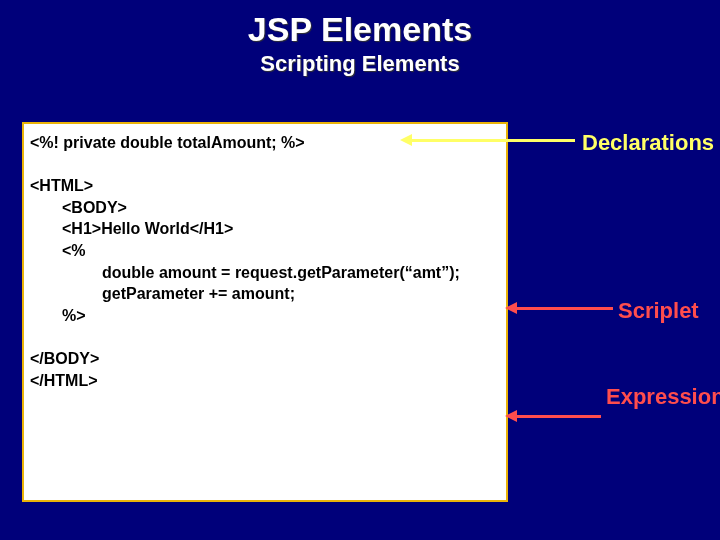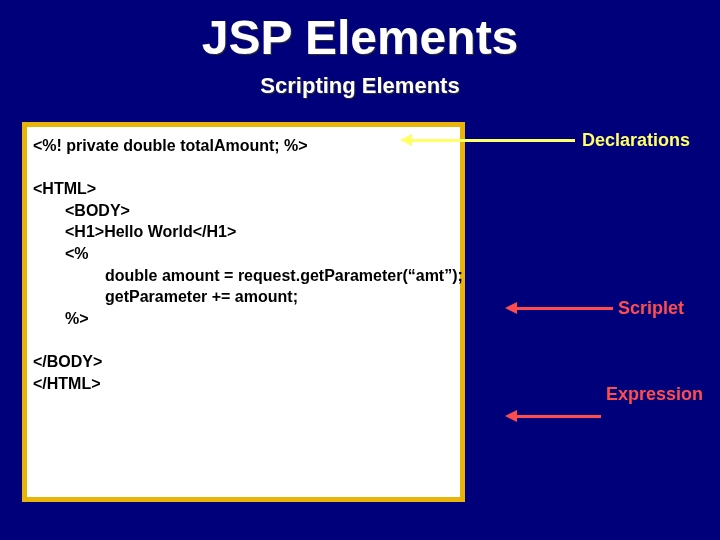--- a/index.html
+++ b/index.html
@@ -12,56 +12,56 @@
   }
   .slide {
     width: 720px;
     height: 540px;
     background: #00007a;
     position: relative;
     box-sizing: border-box;
   }
   .title {
     color: #ffffff;
-    font-size: 48px;
+    font-size: 34px;
     font-weight: bold;
     text-align: center;
     padding-top: 10px;
     text-shadow: 1px 1px 1px #333;
   }
   .subtitle {
     color: #ffffff;
     font-size: 22px;
     font-weight: bold;
     text-align: center;
-    margin-top: 8px;
+    margin-top: 2px;
     text-shadow: 1px 1px 1px #333;
   }
   .code-box {
     position: absolute;
     left: 22px;
     top: 122px;
-    width: 443px;
+    width: 486px;
     height: 380px;
     background: #ffffff;
-    border: 5px solid #eab308;
+    border: 2px solid #eab308;
     box-sizing: border-box;
     padding: 8px 6px;
     color: #000;
     font-size: 16px;
     font-weight: bold;
     line-height: 1.35;
   }
   .code-box .line { white-space: pre; }
   .i1 { padding-left: 32px; }
   .i2 { padding-left: 72px; }
   .label {
     position: absolute;
     font-weight: bold;
-    font-size: 18px;
+    font-size: 22px;
   }
   .label-decl { color: #ffff66; left: 582px; top: 130px; }
   .label-scriplet { color: #ff4d4d; left: 618px; top: 298px; text-align: center; }
   .label-expr { color: #ff4d4d; left: 606px; top: 384px; }
   .arrow {
     position: absolute;
     height: 0;
   }
   .arrow .shaft {
     position: absolute;

